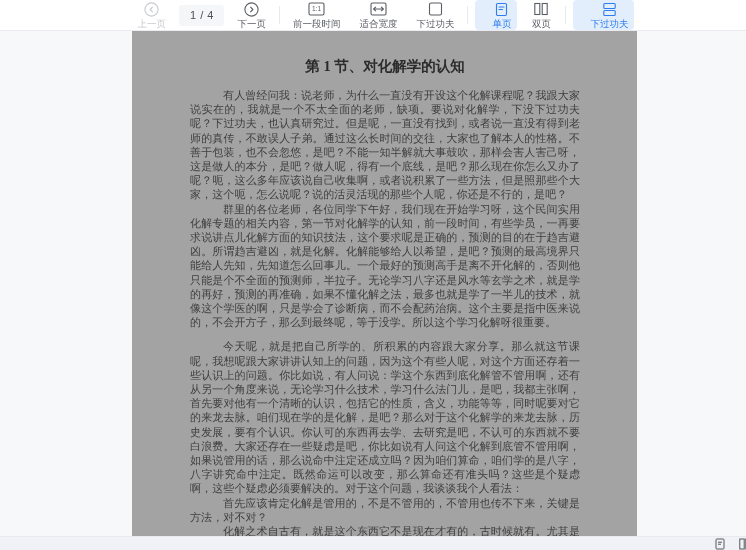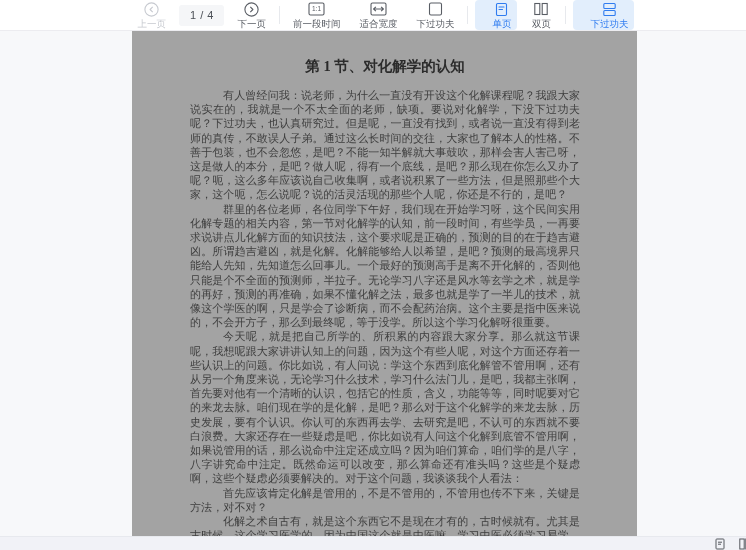--- a/index.html
+++ b/index.html
@@ -42,21 +42,21 @@
   }
   .doc{ padding:27px 57px 0 58px; font-family:"Liberation Serif","DejaVu Serif",serif; }
   .doc-title{
     text-align:center; font-size:14.5px; font-weight:bold; color:#2b2b2b;
     margin:0 0 13px 0; line-height:17px;
   }
   .doc p{
     font-size:11px; line-height:14.2px; color:#3e3e3e;
     text-align:justify; text-indent:33px; letter-spacing:0.1px;
   }
-  .doc p.gap{ }
+  .doc p.gap{ margin-top:10px; }
   
   .statusbar{
     position:absolute; bottom:0; left:0; right:0; height:14px;
     background:#f1f2f7; border-top:1px solid #e7e9ee; z-index:40;
     display:flex; align-items:center; justify-content:flex-end; gap:14px;
     overflow:hidden; color:#55585e;
   }
   .sicn{ display:flex; align-items:center; }
   .sicn.cut{ margin-right:-5px; }
 </style>

